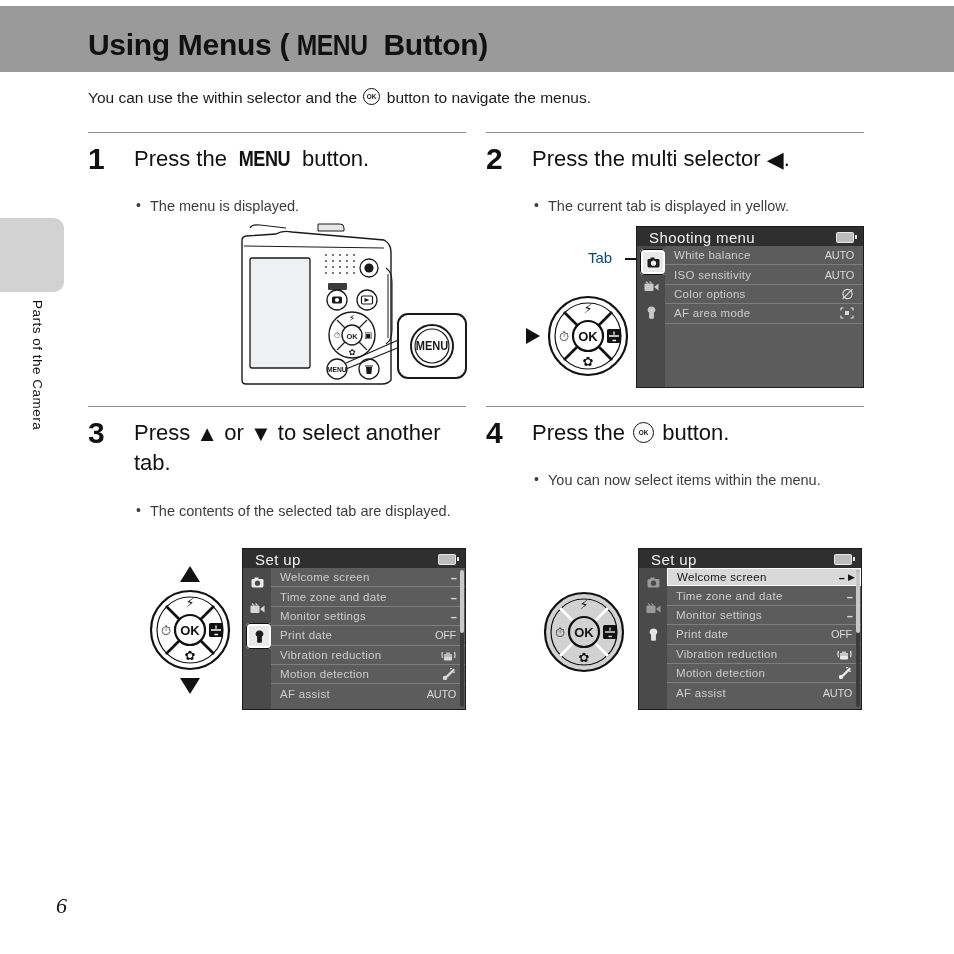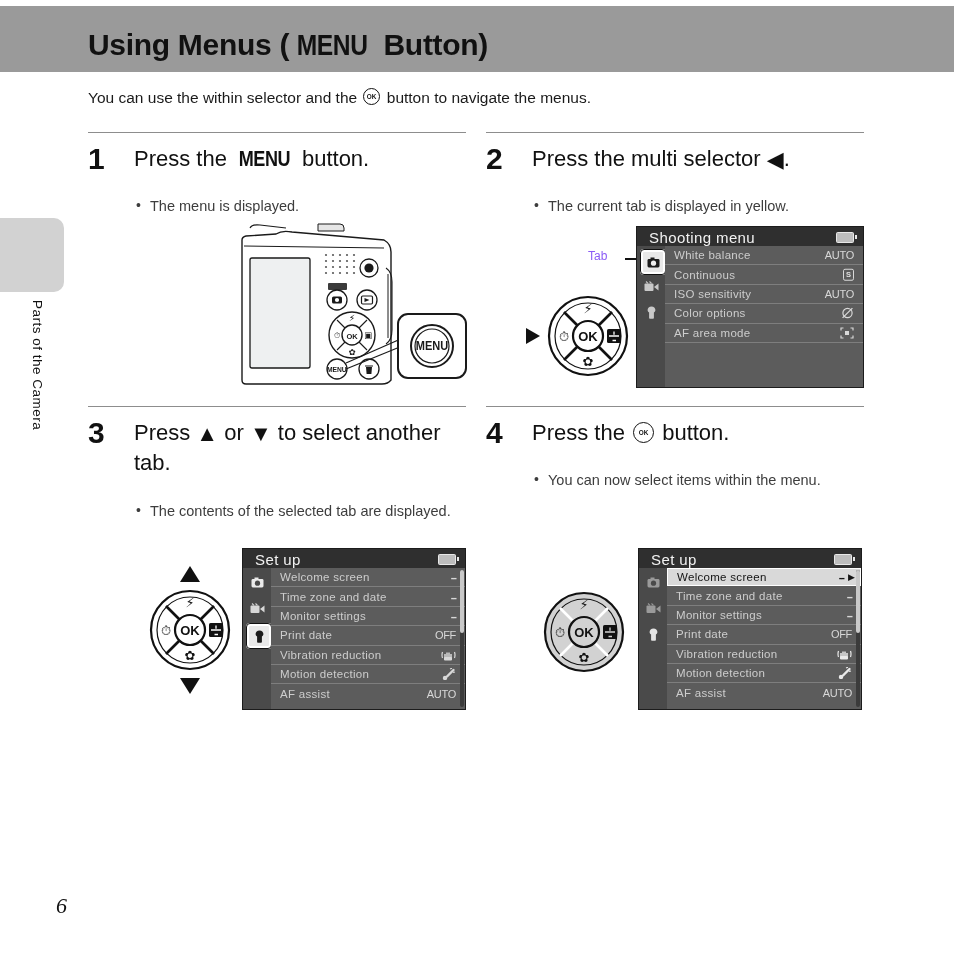--- a/index.html
+++ b/index.html
@@ -147,21 +147,21 @@
     display:inline-block;border:1.3px solid #d8d8d8;border-radius:2px;
     font-size:7.5px;line-height:1;padding:1.5px 2px;color:#e2e2e2;font-weight:bold;
   }
   .auto{font-size:11px;letter-spacing:-0.3px;font-weight:normal;}
 
   
   .dial{position:absolute;}
 
   
   .tab-callout{
-    position:absolute;font-size:12px;color:#8b5cf6;
+    position:absolute;font-size:15px;color:#0c4a6e;
   }
 
   
   .pageno{
     position:absolute;left:56px;top:893px;
     font-size:22px;color:#111;font-family:"Liberation Serif",serif;font-style:italic;
   }
 </style>
 </head>
 <body>
@@ -321,26 +321,20 @@
             <path d="M5.5,0.4 C3.2,0.4 1.6,2.1 1.6,3.9 C1.6,5 2.2,5.9 3.1,6.4 L3.1,12 C3.1,12.5 3.6,12.8 4.2,12.8 L6.8,12.8 C7.4,12.8 7.9,12.5 7.9,12 L7.9,6.4 C8.8,5.9 9.4,5 9.4,3.9 C9.4,2.1 7.8,0.4 5.5,0.4 Z M4.2,2 L4.2,4.1 L6.8,4.1 L6.8,2 Z" fill="#c9c9c9"></path>
           </svg>
       </div>
     </div>
     <div class="rows">
       <div class="row">
         <span class="lbl">White balance</span>
         <span class="val auto">AUTO</span>
       </div>
       <div class="row">
-        <span class="lbl">Continuous</span>
-        <span class="val">
-            <span class="badge">S</span>
-          </span>
-      </div>
-      <div class="row">
         <span class="lbl">ISO sensitivity</span>
         <span class="val auto">AUTO</span>
       </div>
       <div class="row">
         <span class="lbl">Color options</span>
         <span class="val">
           <svg width="13" height="13" viewBox="0 0 13 13">
               <circle cx="6.5" cy="6.5" r="4.6" fill="none" stroke="#d8d8d8" stroke-width="1.2"></circle>
               <path d="M1.6,11.4 L11.4,1.6" stroke="#d8d8d8" stroke-width="1.3"></path>
             </svg>

